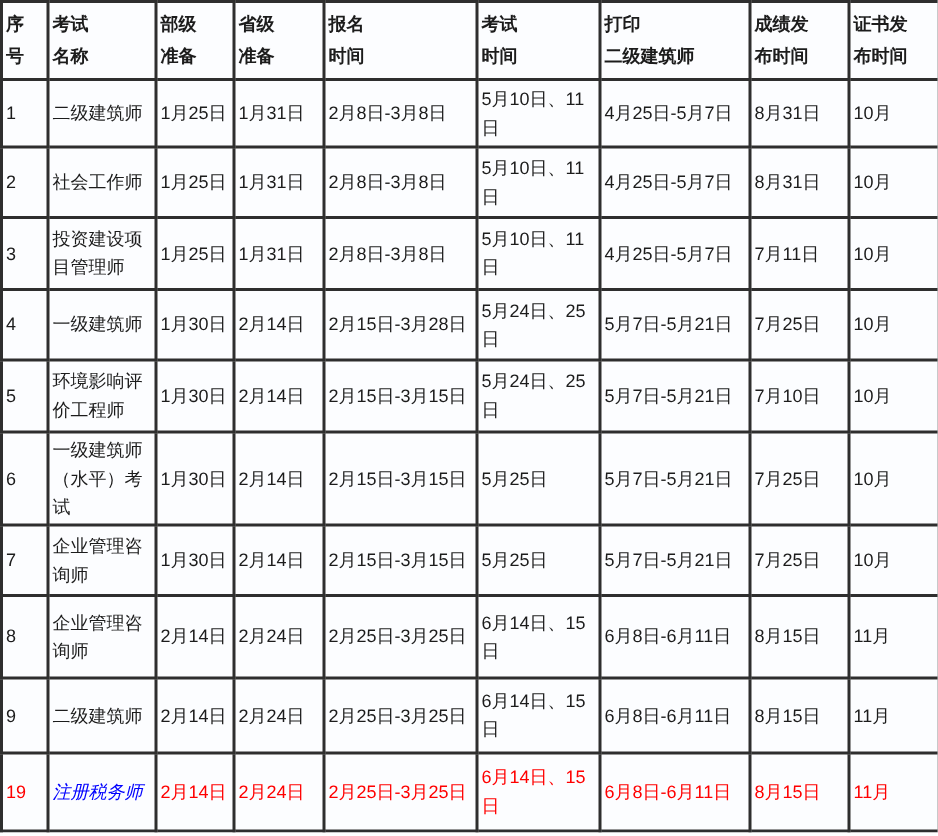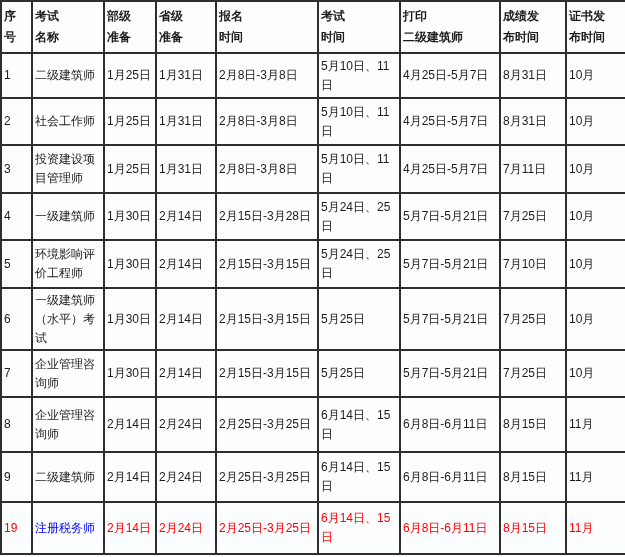--- a/index.html
+++ b/index.html
@@ -29,20 +29,21 @@
   th {
     font-weight: bold;
     white-space: pre-line;
     line-height: 21px;
   }
   tr.hl td { color: var(--hl, #ff0000); }
   tr.hl a {
     color: var(--link, #0000ff);
     text-decoration: none;
     cursor: pointer;
+    font-style: italic;
   }
 </style>
 </head>
 <body>
 
 <table>
   <colgroup>
     <col style="width:31px">
     <col style="width:72px">
     <col style="width:52px">

